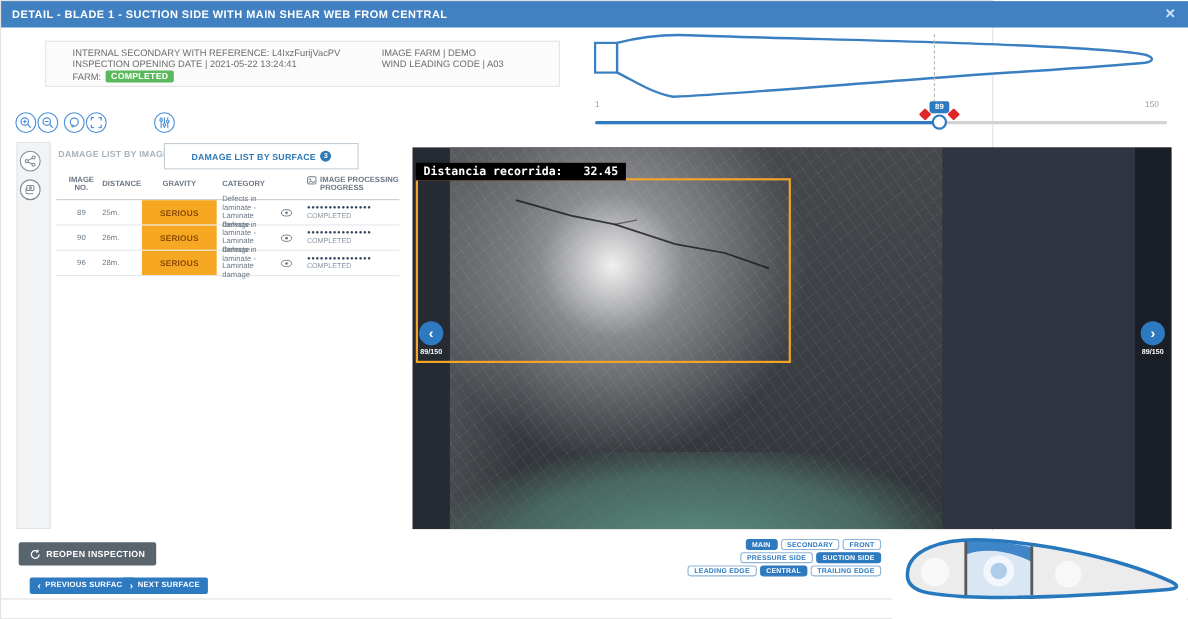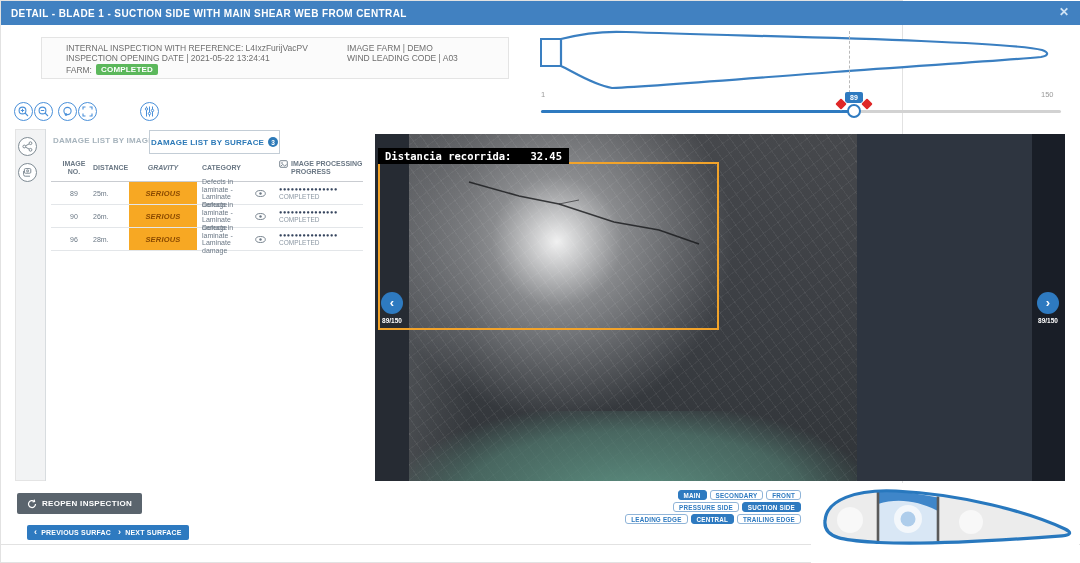--- a/index.html
+++ b/index.html
@@ -36,32 +36,32 @@
   .toolbar-btn { position:absolute; width:19px; height:19px; border:1.4px solid #4a90d9; border-radius:50%; background:#fff; color:#4a90d9; display:flex; align-items:center; justify-content:center; cursor:pointer; }
   .toolbar-btn svg { display:block; }
 
   
   .rail { position:absolute; left:14px; top:128px; width:30px; height:352px; background:#f2f3f4; border-left:1px solid #e4e4e4; border-top:1px solid #e4e4e4; border-bottom:1px solid #e4e4e4; }
   .rail-divider { position:absolute; left:44px; top:128px; height:352px; border-left:1px solid #d8dcdf; }
   .rail-btn { position:absolute; left:5px; width:19px; height:19px; border:1.4px solid #7f8b94; border-radius:50%; background:#fff; color:#7f8b94; display:flex; align-items:center; justify-content:center; cursor:pointer; }
 
   
   .tab1 { position:absolute; left:52px; top:134px; font-size:8px; font-weight:bold; color:#a7b4bd; letter-spacing:.2px; display:flex; align-items:center; gap:4px; cursor:pointer; }
-  .tab2 { position:absolute; left:148px; top:129px; height:24px; padding:0 1px; background:#fff; border:1px solid #c3cdd6; font-size:8px; font-weight:bold; color:#2d7ab8; letter-spacing:.2px; display:flex; align-items:center; gap:4px; cursor:pointer; }
+  .tab2 { position:absolute; left:148px; top:129px; height:24px; padding:0 24px; background:#fff; border:1px solid #c3cdd6; font-size:8px; font-weight:bold; color:#2d7ab8; letter-spacing:.2px; display:flex; align-items:center; gap:4px; cursor:pointer; }
   .tab-badge { width:10px; height:10px; border-radius:50%; color:#fff; font-size:6.5px; font-weight:bold; display:flex; align-items:center; justify-content:center; }
   .tab-badge.inactive { background:#97aab8; }
   .tab-badge.active { background:#2d7ab8; }
 
   
   .dmg-table { position:absolute; left:50px; top:153px; width:312px; }
   .thead { position:relative; height:28px; border-bottom:1px solid #c9ccd1; font-size:7px; font-weight:bold; color:#6b7885; }
   .trow { position:relative; height:23px; border-bottom:1px solid #e3e6e9; font-size:7px; color:#6b7885; }
   .c-img  { position:absolute; left:8px;  width:30px; top:0; height:100%; display:flex; align-items:center; justify-content:center; text-align:center; }
   .c-dist { position:absolute; left:42px; width:40px; top:0; height:100%; display:flex; align-items:center; }
-  .c-grav { position:absolute; left:78px; width:68px; top:0; height:100%; display:flex; align-items:center; justify-content:center;font-style:italic; }
+  .c-grav { position:absolute; left:78px; width:68px; top:0; height:100%; display:flex; align-items:center; justify-content:center; }
   .trow .c-grav { background:#f7a823; color:#8a4a00; font-weight:bold; font-size:7.5px; letter-spacing:.2px; }
   .c-cat  { position:absolute; left:151px; width:48px; top:0; height:100%; display:flex; align-items:center; line-height:7.5px; }
   .c-eye  { position:absolute; left:201px; width:16px; top:0; height:100%; display:flex; align-items:center; justify-content:center; cursor:pointer; }
   .c-prog { position:absolute; left:228px; width:110px; top:0; height:100%; display:flex; flex-direction:column; justify-content:center; }
   .dots { font-size:5.5px; color:#36455e; letter-spacing:.6px; line-height:6px; white-space:nowrap; }
   .prog-status { font-size:6.5px; color:#8b97a3; margin-top:1px; }
   .h2line { line-height:8px; }
   .h-prog { display:flex; align-items:flex-start; gap:3px; }
 
   
@@ -111,21 +111,21 @@
 
 <div class="app">
 
   <div class="titlebar">
     <span class="title">DETAIL - BLADE 1 - SUCTION SIDE WITH MAIN SHEAR WEB FROM CENTRAL</span>
     <span class="close">✕</span>
   </div>
 
   <div class="info-box">
     <div class="info-left">
-      <div>INTERNAL INSPECTION WITH REFERENCE: L4IxzFurijVacPV</div>
+      <div>INTERNAL SECONDARY WITH REFERENCE: L4IxzFurijVacPV</div>
       <div>INSPECTION OPENING DATE | 2021-05-22 13:24:41</div>
     </div>
     <div class="info-right">
       <div>IMAGE FARM | DEMO</div>
       <div>WIND LEADING CODE | A03</div>
     </div>
     <div class="state-line">
       <span>FARM:</span>
       <span class="badge-green">COMPLETED</span>
     </div>

